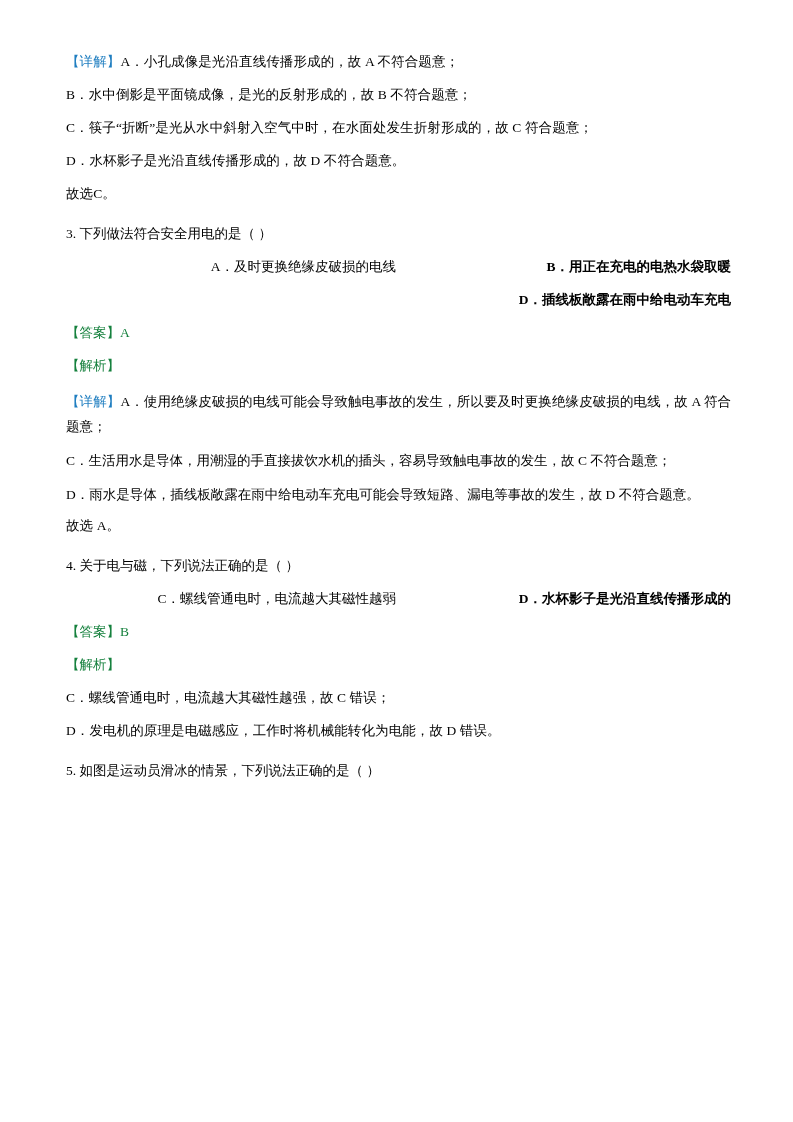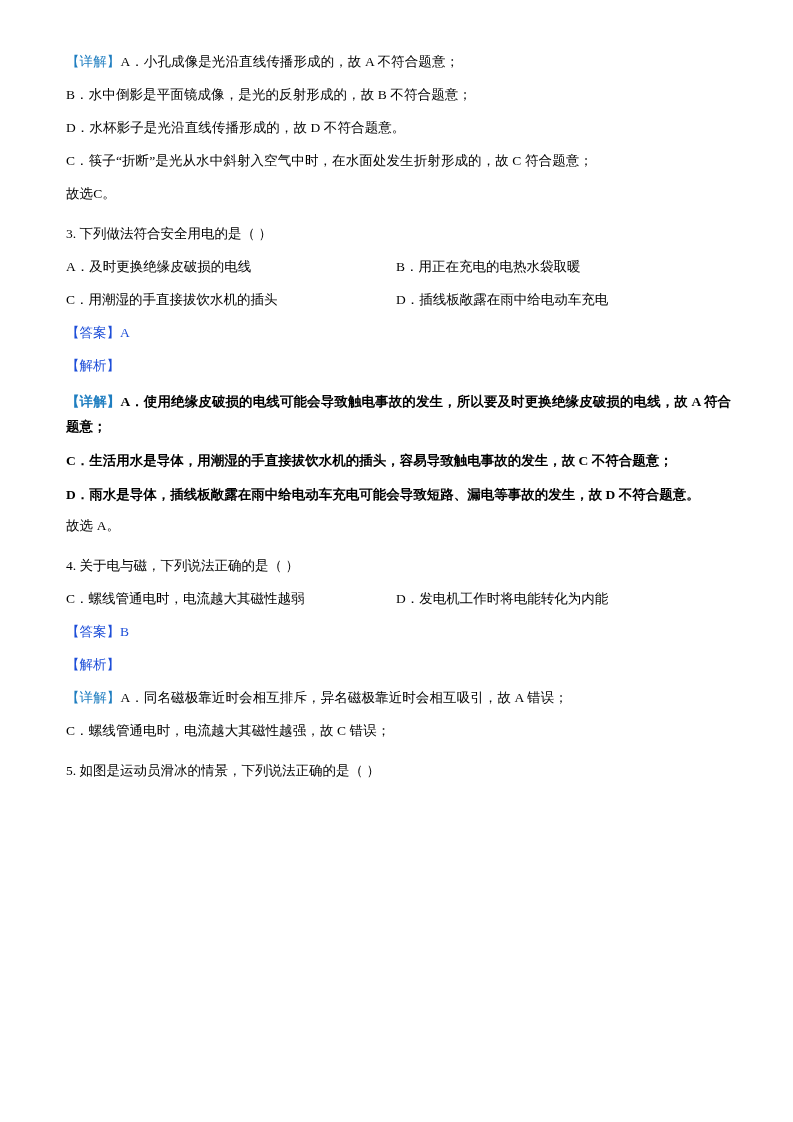--- a/index.html
+++ b/index.html
@@ -25,75 +25,74 @@
     line-height: 20px;
     margin-bottom: 13px;
     letter-spacing: 0.1px;
   }
   .line:last-child { margin-bottom: 0; }
   .para {
     font-size: 13.5px;
     line-height: 25px;
     margin-bottom: 9px;
     text-align: justify;
-    font-weight: bold;
   }
   .tag {
     color: #1f7ec0;
   }
   .answer-line, .analysis-line {
     font-size: 13.5px;
     line-height: 20px;
     margin-bottom: 13px;
-    color: #1d4ed8;
+    color: #15803d;
   }
   .q-line {
     font-size: 13.5px;
     line-height: 20px;
     margin-bottom: 13px;
     margin-top: 20px;
   }
   .opt-row {
     display: flex;
     font-size: 13.5px;
     line-height: 20px;
     margin-bottom: 13px;
+    text-align: right;
   }
   .opt-a { width: 330px; flex: 0 0 330px; }
-  .opt-b { flex: 1 1 auto; }
+  .opt-b { flex: 1 1 auto; font-weight: bold; }
 </style>
 </head>
 <body>
 
 <div class="page">
 
   <div class="line">
     <span class="tag">【详解】</span><span>A．小孔成像是光沿直线传播形成的，故 A 不符合题意；</span>
   </div>
 
   <div class="line">B．水中倒影是平面镜成像，是光的反射形成的，故 B 不符合题意；</div>
 
+  <div class="line">C．筷子“折断”是光从水中斜射入空气中时，在水面处发生折射形成的，故 C 符合题意；</div>
+
   <div class="line">D．水杯影子是光沿直线传播形成的，故 D 不符合题意。</div>
-
-  <div class="line">C．筷子“折断”是光从水中斜射入空气中时，在水面处发生折射形成的，故 C 符合题意；</div>
 
   <div class="line">故选C。</div>
 
   <div class="q-line">
     <span>3.</span>
     <span>下列做法符合安全用电的是（        ）</span>
   </div>
 
   <div class="opt-row">
     <div class="opt-a">A．及时更换绝缘皮破损的电线</div>
     <div class="opt-b">B．用正在充电的电热水袋取暖</div>
   </div>
 
   <div class="opt-row">
-    <div class="opt-a">C．用潮湿的手直接拔饮水机的插头</div>
     <div class="opt-b">D．插线板敞露在雨中给电动车充电</div>
   </div>
 
   <div class="answer-line">
     <span>【答案】</span><span>A</span>
   </div>
 
   <div class="analysis-line">
     <span>【解析】</span><span></span>
   </div>
@@ -110,38 +109,36 @@
   <div class="line">故选 A。</div>
 
   <div class="q-line">
     <span>4.</span>
     <span>关于电与磁，下列说法正确的是（        ）</span>
   </div>
 
 
   <div class="opt-row">
     <div class="opt-a">C．螺线管通电时，电流越大其磁性越弱</div>
-    <div class="opt-b">D．发电机工作时将电能转化为内能</div>
+    <div class="opt-b">D．水杯影子是光沿直线传播形成的</div>
   </div>
 
   <div class="answer-line">
     <span>【答案】</span><span>B</span>
   </div>
 
   <div class="analysis-line">
     <span>【解析】</span><span></span>
   </div>
 
-  <div class="line">
-    <span class="tag">【详解】</span><span>A．同名磁极靠近时会相互排斥，异名磁极靠近时会相互吸引，故 A 错误；</span>
-  </div>
 
 
   <div class="line">C．螺线管通电时，电流越大其磁性越强，故 C 错误；</div>
 
+  <div class="line">D．发电机的原理是电磁感应，工作时将机械能转化为电能，故 D 错误。</div>
 
 
   <div class="q-line">
     <span>5.</span>
     <span>如图是运动员滑冰的情景，下列说法正确的是（        ）</span>
   </div>
 
 </div>
 
 </body></html>

